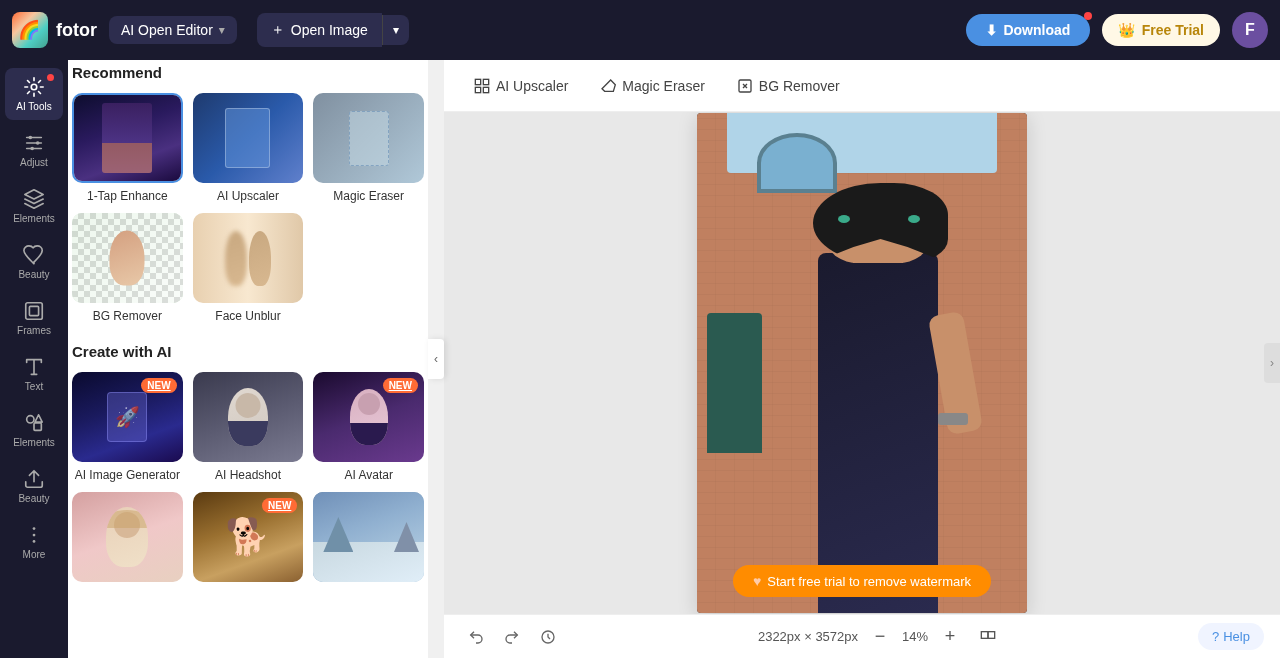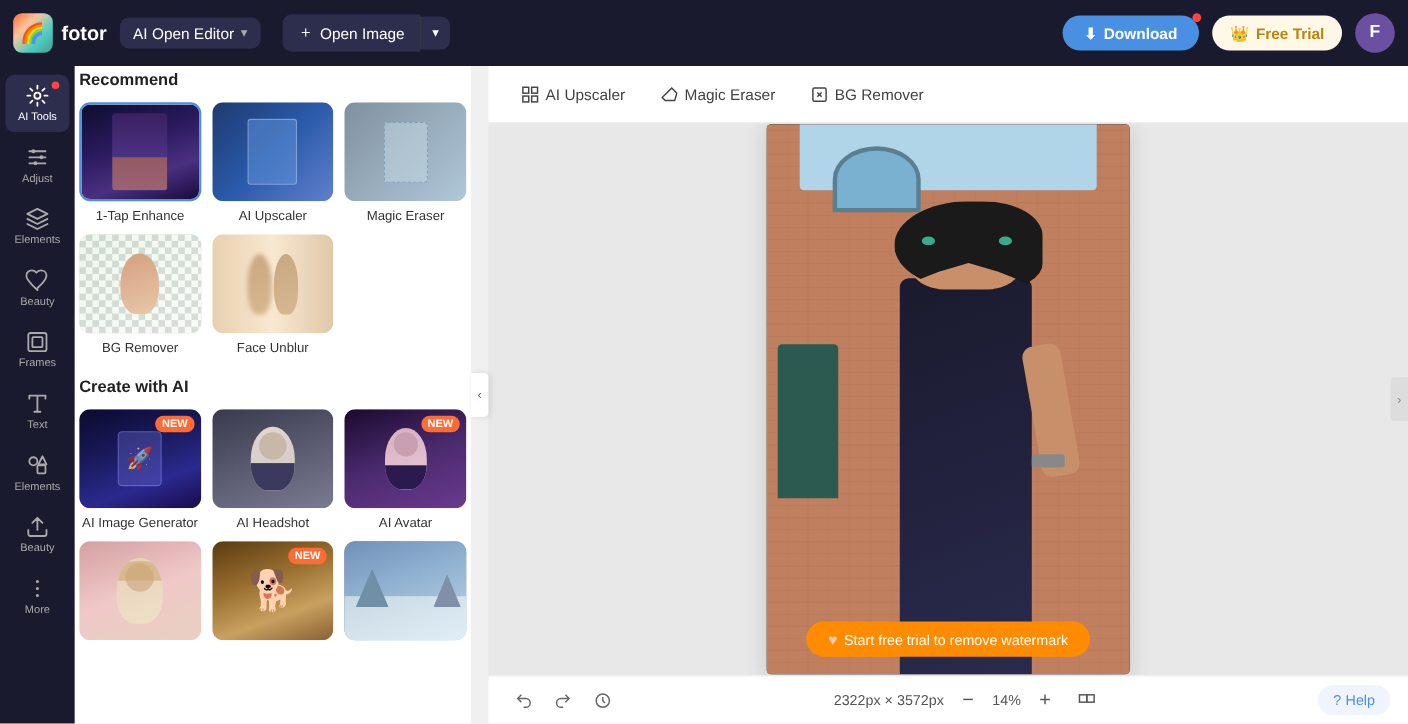--- a/index.html
+++ b/index.html
@@ -34,21 +34,21 @@
     
     .tools-panel { width: 360px; background: white; overflow-y: auto; padding: 4px; flex-shrink: 0; }
     .tools-panel::-webkit-scrollbar { width: 4px; }
     .tools-panel::-webkit-scrollbar-thumb { background: #ddd; border-radius: 2px; }
     .section-title { font-size: 15px; font-weight: 600; color: #222; margin-bottom: 12px; }
     .tool-grid { display: grid; grid-template-columns: repeat(3, 1fr); gap: 10px; margin-bottom: 20px; }
     .tool-card { display: flex; flex-direction: column; align-items: center; gap: 6px; cursor: pointer; }
     .tool-card-img { width: 100%; height: 90px; border-radius: 10px; overflow: hidden; position: relative; background: #e0e0e0; }
     .tool-card-img.active { border: 2px solid #4a90e2; }
     .tool-card-label { font-size: 12px; color: #333; text-align: center; font-weight: 500; }
-    .badge-new { position: absolute; top: 6px; right: 6px; background: #ff6b35; color: white; font-size: 10px; font-weight: 700; padding: 2px 6px; border-radius: 10px; }
+    .badge-new { position: absolute; top: 6px; right: 6px; background: #ff6b35; color: white; font-size: 10px; font-weight: 700; padding: 2px 6px; border-radius: 10px; text-decoration: underline; }
 
     
     .img-1tap { background: linear-gradient(135deg, #1a1a3e 50%, #4a3080 100%); }
     .img-upscaler { background: linear-gradient(135deg, #2d4a8a, #5580cc); }
     .img-eraser { background: linear-gradient(135deg, #6b8fa0, #a0c0d0); }
     .img-bgremover { background: linear-gradient(135deg, #e8f4e8, #c0dcc0); }
     .img-faceunblur { background: linear-gradient(135deg, #c8a080, #e8c8a0); }
     .img-skinretouch { background: linear-gradient(135deg, #d4b0a0, #f0d0c0); }
     .img-imagegen { background: linear-gradient(135deg, #1a1a4e, #4a4a8a); }
     .img-headshot { background: linear-gradient(135deg, #444, #888); }

